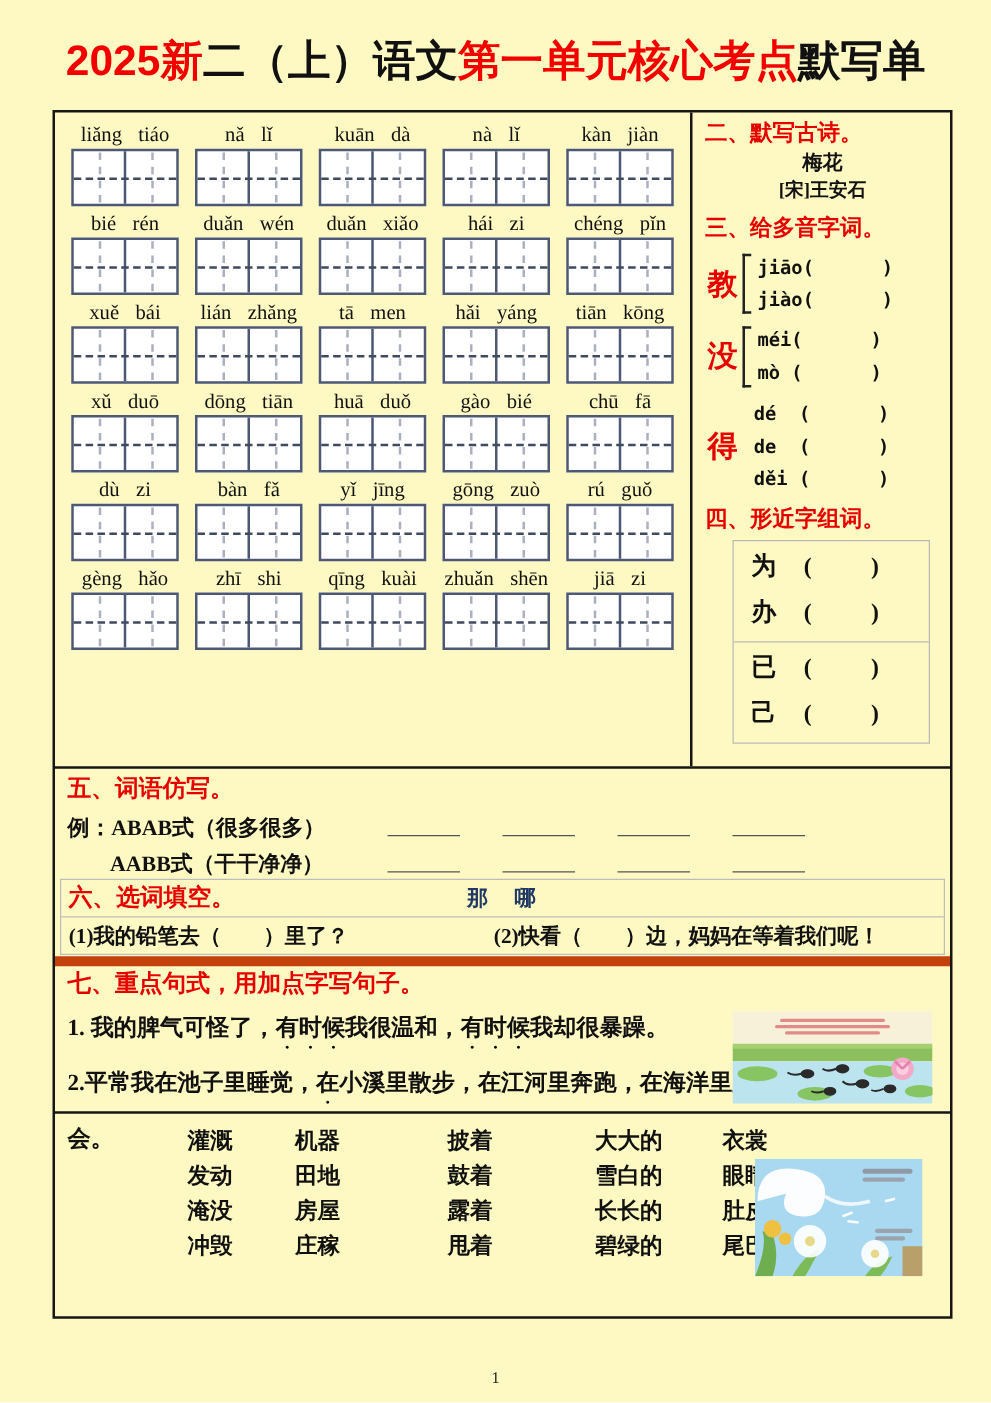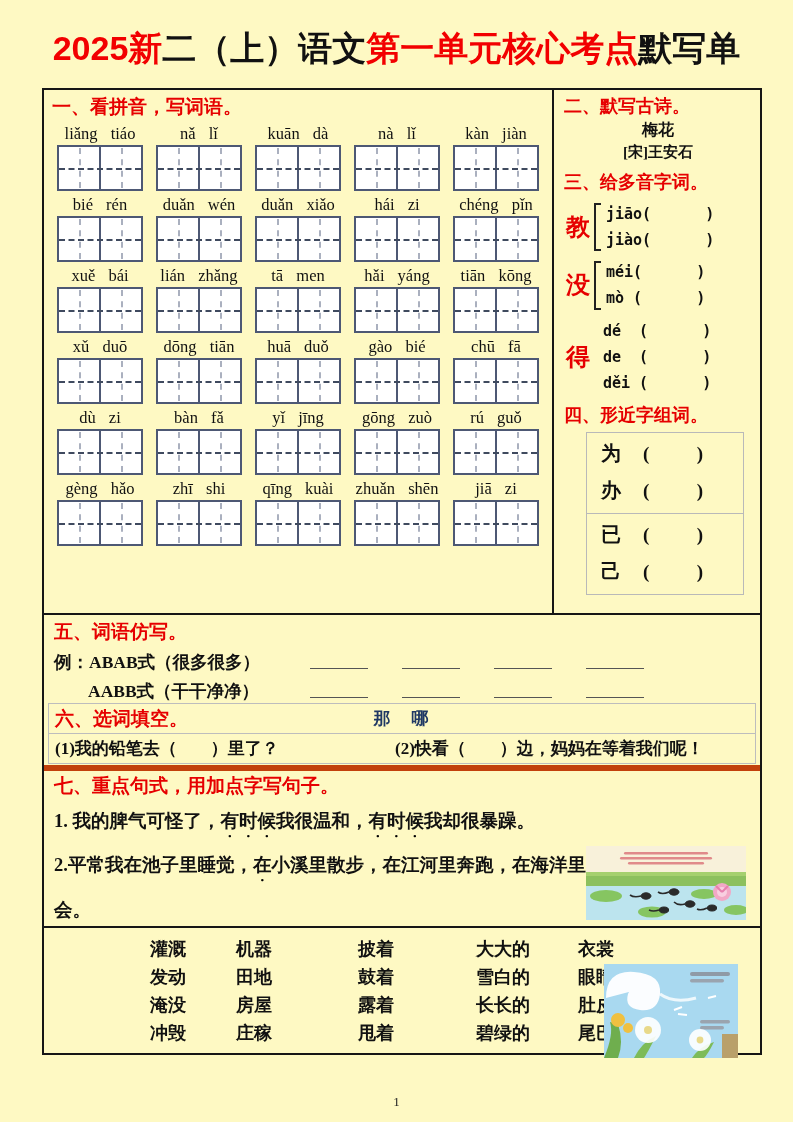--- a/index.html
+++ b/index.html
@@ -70,21 +70,21 @@
   
   .sec6{ height:62px; padding:0 4px; }
   .sec6-table{ border:1px solid #bdbdbd; }
   .sec6-head{ display:flex; align-items:center; padding:2px 6px; position:relative; height:29px; }
   .sec6-options{ position:absolute; left:50%; transform:translateX(-50%); color:#1f3864;
                  font-weight:bold; font-size:17px; letter-spacing:2px; white-space:pre; }
   .sec6-qrow{ display:flex; border-top:1px solid #bdbdbd; padding:3px 6px; font-size:17px;
               font-weight:bold; height:30px; align-items:flex-end; }
   .sec6-q1{ width:49%; }
   
-  .sec7{ height:161px; border-top:6px solid #c2410c; padding:2px 10px; position:relative; }
+  .sec7{ height:124px; border-top:8px solid #c2410c; padding:2px 10px; position:relative; }
   .sent{ font-size:18.5px; font-weight:bold; line-height:1.65; margin-top:7px; }
   .sent.spread{ line-height:2.45; margin-top:2px; width:100%; }
   .dot-em{ -webkit-text-emphasis:filled dot #000; text-emphasis:filled dot #000;
            -webkit-text-emphasis-position:under right; text-emphasis-position:under right; }
   .pond{ position:absolute; right:14px; bottom:6px; width:160px; height:74px; }
   
   .sec8{ flex:1; border-top:2px solid #161616; padding:4px 10px; position:relative; }
   .match-cols{ display:flex; padding-left:96px; margin-top:4px; }
   .match-col{ display:flex; flex-direction:column; font-size:18px; font-weight:bold;
               line-height:1.55; }
@@ -102,21 +102,20 @@
 
   <div class="page-title">
     <span class="t-red">2025新</span><span class="t-black">二（上）语文</span><span class="t-red">第一单元核心考点</span><span class="t-black">默写单</span>
   </div>
 
   <div class="sheet">
 
     <div class="top-row">
 
       <div class="col-left">
-        <div class="sec-heading">一、看拼音，写词语。</div>
         <div id="pinyin-grid">
             <div class="py-row">
               <div class="py-item">
                 <div class="py-label">liǎng tiáo</div>
                 <div class="boxpair">
                   <div class="cell"></div>
                   <div class="cell"></div>
                 </div>
               </div>
               <div class="py-item">

